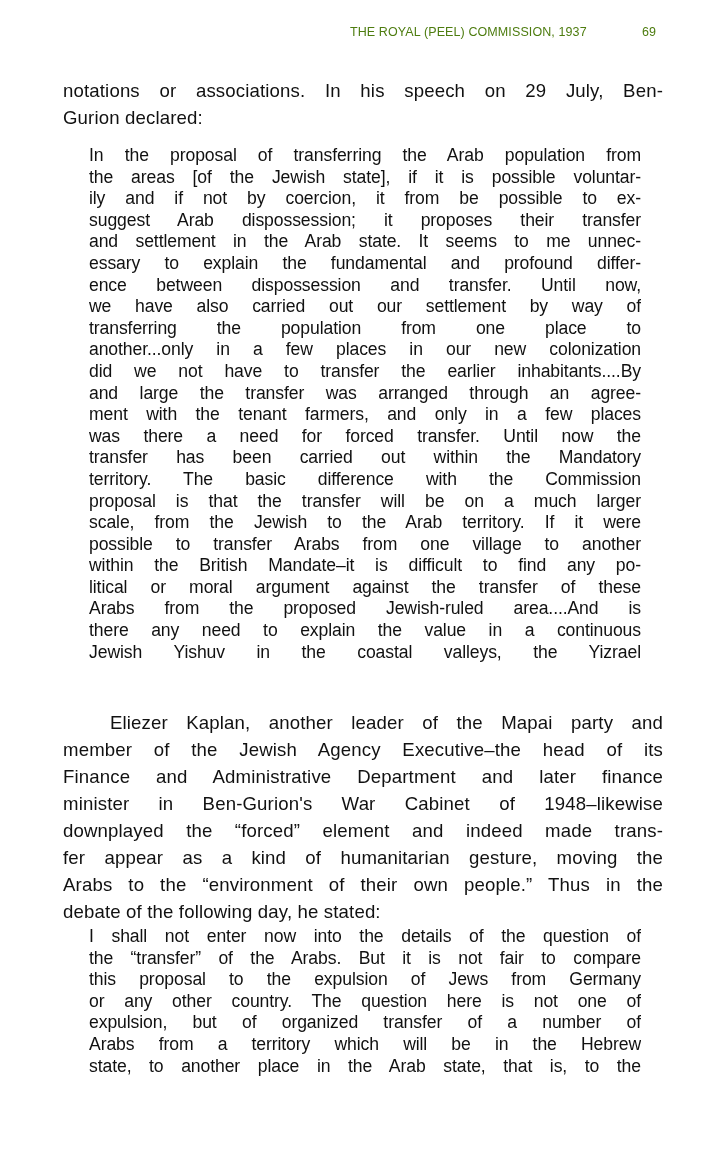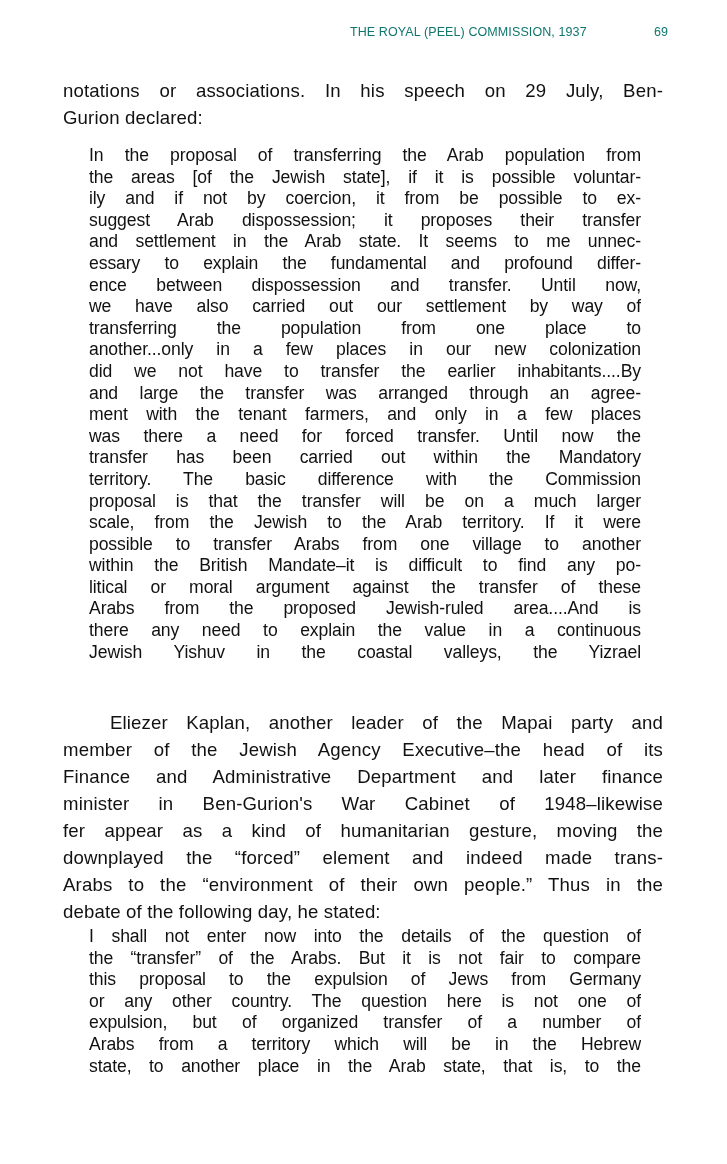--- a/index.html
+++ b/index.html
@@ -21,31 +21,31 @@
       width: 727px; height: 1164px;
     }
     .running-header {
       position: absolute;
       top: 25px;
       left: 340px;
       width: 328px;
       height: 20px;
       font-size: 12.5px;
       letter-spacing: 0.1px;
-      color: #0f766e;
+      color: #4d7c0f;
     }
     .running-header .title {
       position: absolute;
       left: 10px;
       top: 0;
       white-space: nowrap;
     }
     .running-header .page-num {
       position: absolute;
-      right: 0;
+      right: 12px;
       top: 0;
       white-space: nowrap;
     }
     .block {
       position: absolute;
     }
     .line {
       display: block;
       white-space: nowrap;
       text-align: justify;
@@ -119,22 +119,22 @@
     <span class="line">Arabs from the proposed Jewish-ruled area....And is</span>
     <span class="line">there any need to explain the value in a continuous</span>
     <span class="line">Jewish Yishuv in the coastal valleys, the Yizrael</span>
   </div>
 
   <div class="block body-block" style="top:701px;">
     <span class="line indent">Eliezer Kaplan, another leader of the Mapai party and</span>
     <span class="line">member of the Jewish Agency Executive–the head of its</span>
     <span class="line">Finance and Administrative Department and later finance</span>
     <span class="line">minister in Ben-Gurion's War Cabinet of 1948–likewise</span>
+    <span class="line">downplayed the “forced” element and indeed made trans-</span>
     <span class="line">fer appear as a kind of humanitarian gesture, moving the</span>
-    <span class="line">downplayed the “forced” element and indeed made trans-</span>
     <span class="line">Arabs to the “environment of their own people.” Thus in the</span>
     <span class="line last">debate of the following day, he stated:</span>
   </div>
 
   <div class="block quote-block" style="top:926px;">
     <span class="line">I shall not enter now into the details of the question of</span>
     <span class="line">the “transfer” of the Arabs.  But it is not fair to compare</span>
     <span class="line">this proposal to the expulsion of Jews from Germany</span>
     <span class="line">or any other country.  The question here is not one of</span>
     <span class="line">expulsion, but of organized transfer of a number of</span>

